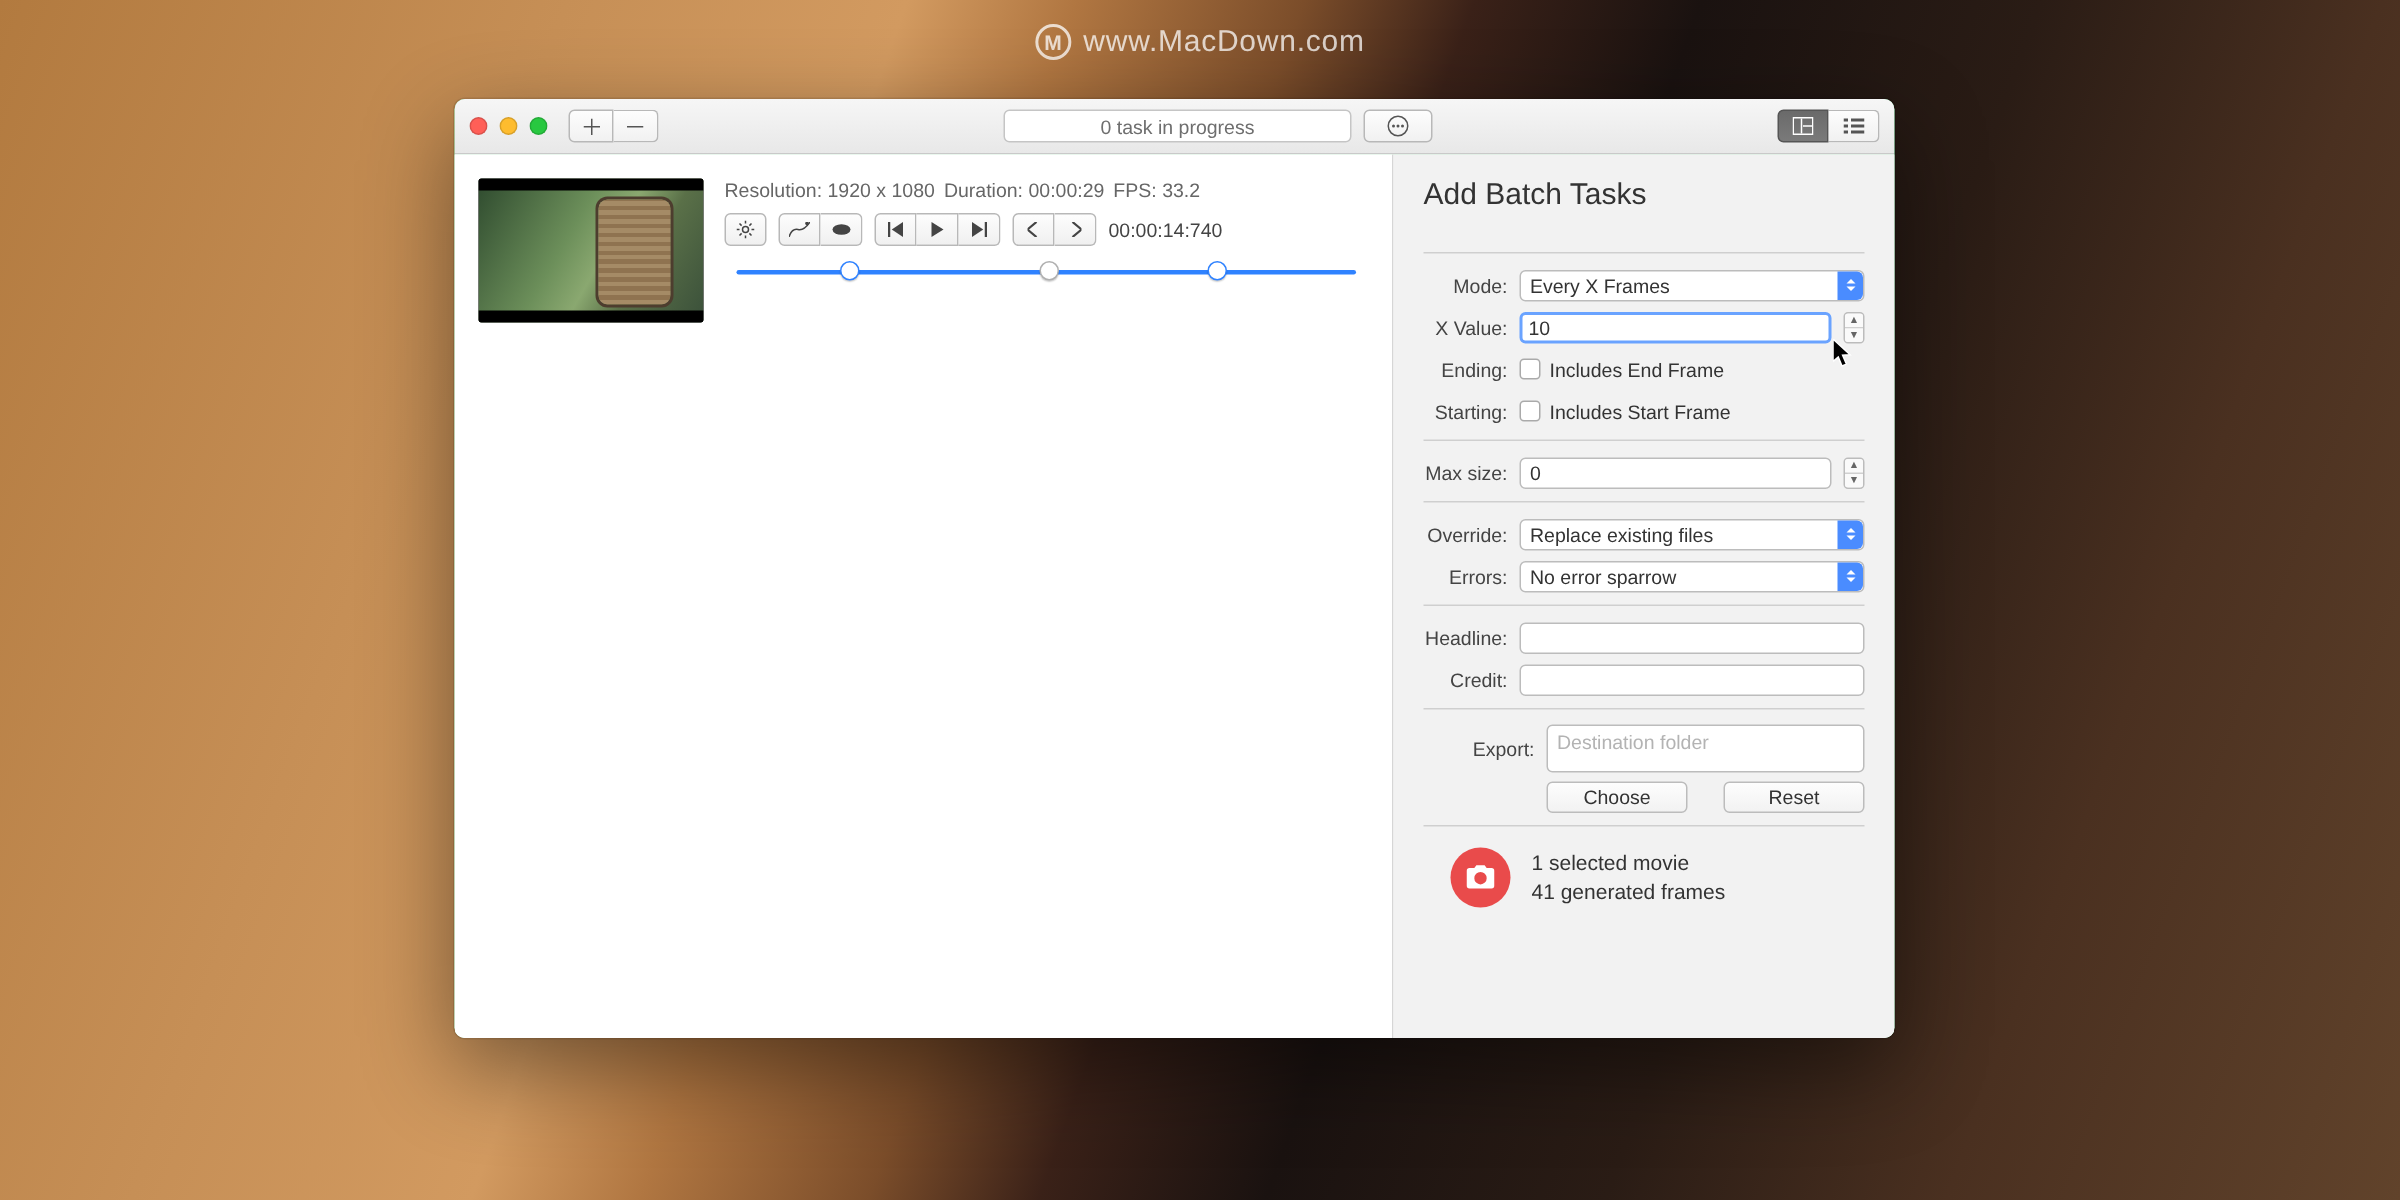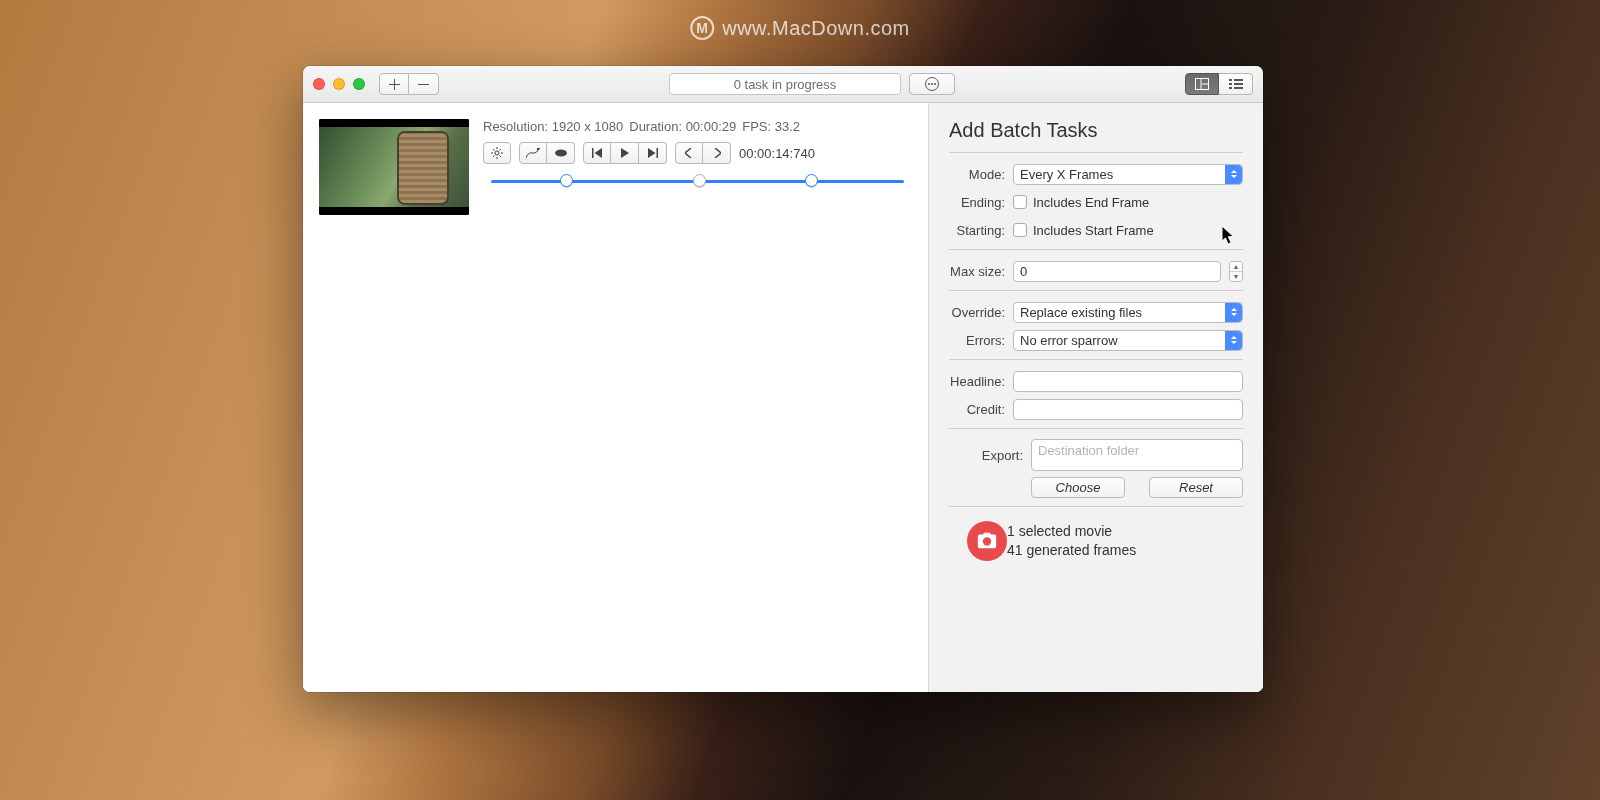--- a/index.html
+++ b/index.html
@@ -65,21 +65,21 @@
   .cbtn { width:28px;height:22px;background:linear-gradient(#fdfdfd,#f0f0f0);border:1px solid #b8b8b8;display:flex;align-items:center;justify-content:center;font-size:11px;color:#444; }
   .cseg .cbtn + .cbtn{border-left:none}
   .cseg .cbtn:first-child{border-radius:4px 0 0 4px}
   .cseg .cbtn:last-child{border-radius:0 4px 4px 0}
   .cbtn.single{border-radius:4px}
   .tcode { font-size:13px; color:#444; font-variant-numeric:tabular-nums; }
   .slider { position:relative; height:18px; margin-top:4px; }
   .track { position:absolute; top:8px; left:8px; right:8px; height:3px; border-radius:2px; background:#2f82ff; }
   .knob { position:absolute; top:2px; width:13px; height:13px; border-radius:50%; background:#fff; border:1px solid #b0b0b0; box-shadow:0 1px 1px rgba(0,0,0,.2); }
   .knob.range { border-color:#2f82ff; }
-  .right h2 { font-size:20px; font-weight:500; color:#333; margin-bottom:10px; }
+  .right h2 { font-size:20px; font-weight:500; color:#333; margin-bottom:26px; }
   .divider { border:none; border-top:1px solid #cfcfcf; margin:8px 0 10px; }
   .row { display:flex; align-items:center; margin-bottom:6px; gap:8px; min-height:22px; }
   .row label { width:56px; text-align:right; font-size:13px; color:#444; flex-shrink:0; }
   .row label.w74{width:74px}
   .select, .tinput {
     flex:1; height:21px; background:#fff; border:1px solid #bcbcbc; border-radius:4px;
     font-size:13px; padding:0 6px; color:#333; display:flex; align-items:center;
   }
   .select { position:relative; padding-right:24px; }
   .select .arr {
@@ -94,23 +94,23 @@
   .stepper { width:14px; height:21px; display:flex; flex-direction:column; border:1px solid #bcbcbc; border-radius:3px; overflow:hidden; }
   .stepper div{flex:1;background:#fafafa;display:flex;align-items:center;justify-content:center;font-size:7px;color:#666}
   .stepper div:first-child{border-bottom:1px solid #d0d0d0}
   .chk { display:flex; align-items:center; gap:6px; font-size:13px; color:#333; }
   .chkbox { width:14px; height:14px; border:1px solid #aaa; border-radius:3px; background:#fff; }
   .btn {
     height:21px; background:linear-gradient(#fdfdfd,#f2f2f2); border:1px solid #bcbcbc;
     border-radius:4px; font-size:13px; color:#333; display:flex; align-items:center; justify-content:center;
     flex:1;
   }
-  .btnrow { display:flex; gap:24px; margin-left:82px; margin-top:4px;font-style:italic; }
+  .btnrow { display:flex; gap:24px; margin-left:82px; margin-top:4px; }
   .tinput.textarea { height:32px; align-items:flex-start; padding-top:3px; color:#aaa; }
-  .summary { display:flex; align-items:center; margin-top:14px; }
+  .summary { display:flex; align-items:center; gap:14px; margin-top:14px; }
   .cam { width:40px; height:40px; border-radius:50%; background:#e94b4b; display:flex; align-items:center; justify-content:center; margin-left:18px; }
   .cam svg{fill:#fff;width:22px;height:22px}
   .sumtext { font-size:14px; color:#333; line-height:1.35; }
   .cursor { position:absolute; top:226px; left:1222px; width:14px; height:20px; pointer-events:none; }
   svg{display:block}
 </style>
 </head>
 <body>
 
 <div class="watermark">
@@ -251,20 +251,30 @@
       <hr class="divider">
 
       <div class="row">
         <label>Mode:</label>
         <div class="select">
             <span>Every X Frames</span>
             <span class="arr"></span>
           </div>
       </div>
       <div class="row">
+        <label>X Value:</label>
+        <div class="tinput focused">
+            <span>10</span>
+          </div>
+        <div class="stepper">
+            <div>▲</div>
+            <div>▼</div>
+          </div>
+      </div>
+      <div class="row">
         <label>Ending:</label>
         <div class="chk">
             <div class="chkbox"></div>
             <span>Includes End Frame</span>
           </div>
       </div>
       <div class="row">
         <label>Starting:</label>
         <div class="chk">
             <div class="chkbox"></div>

